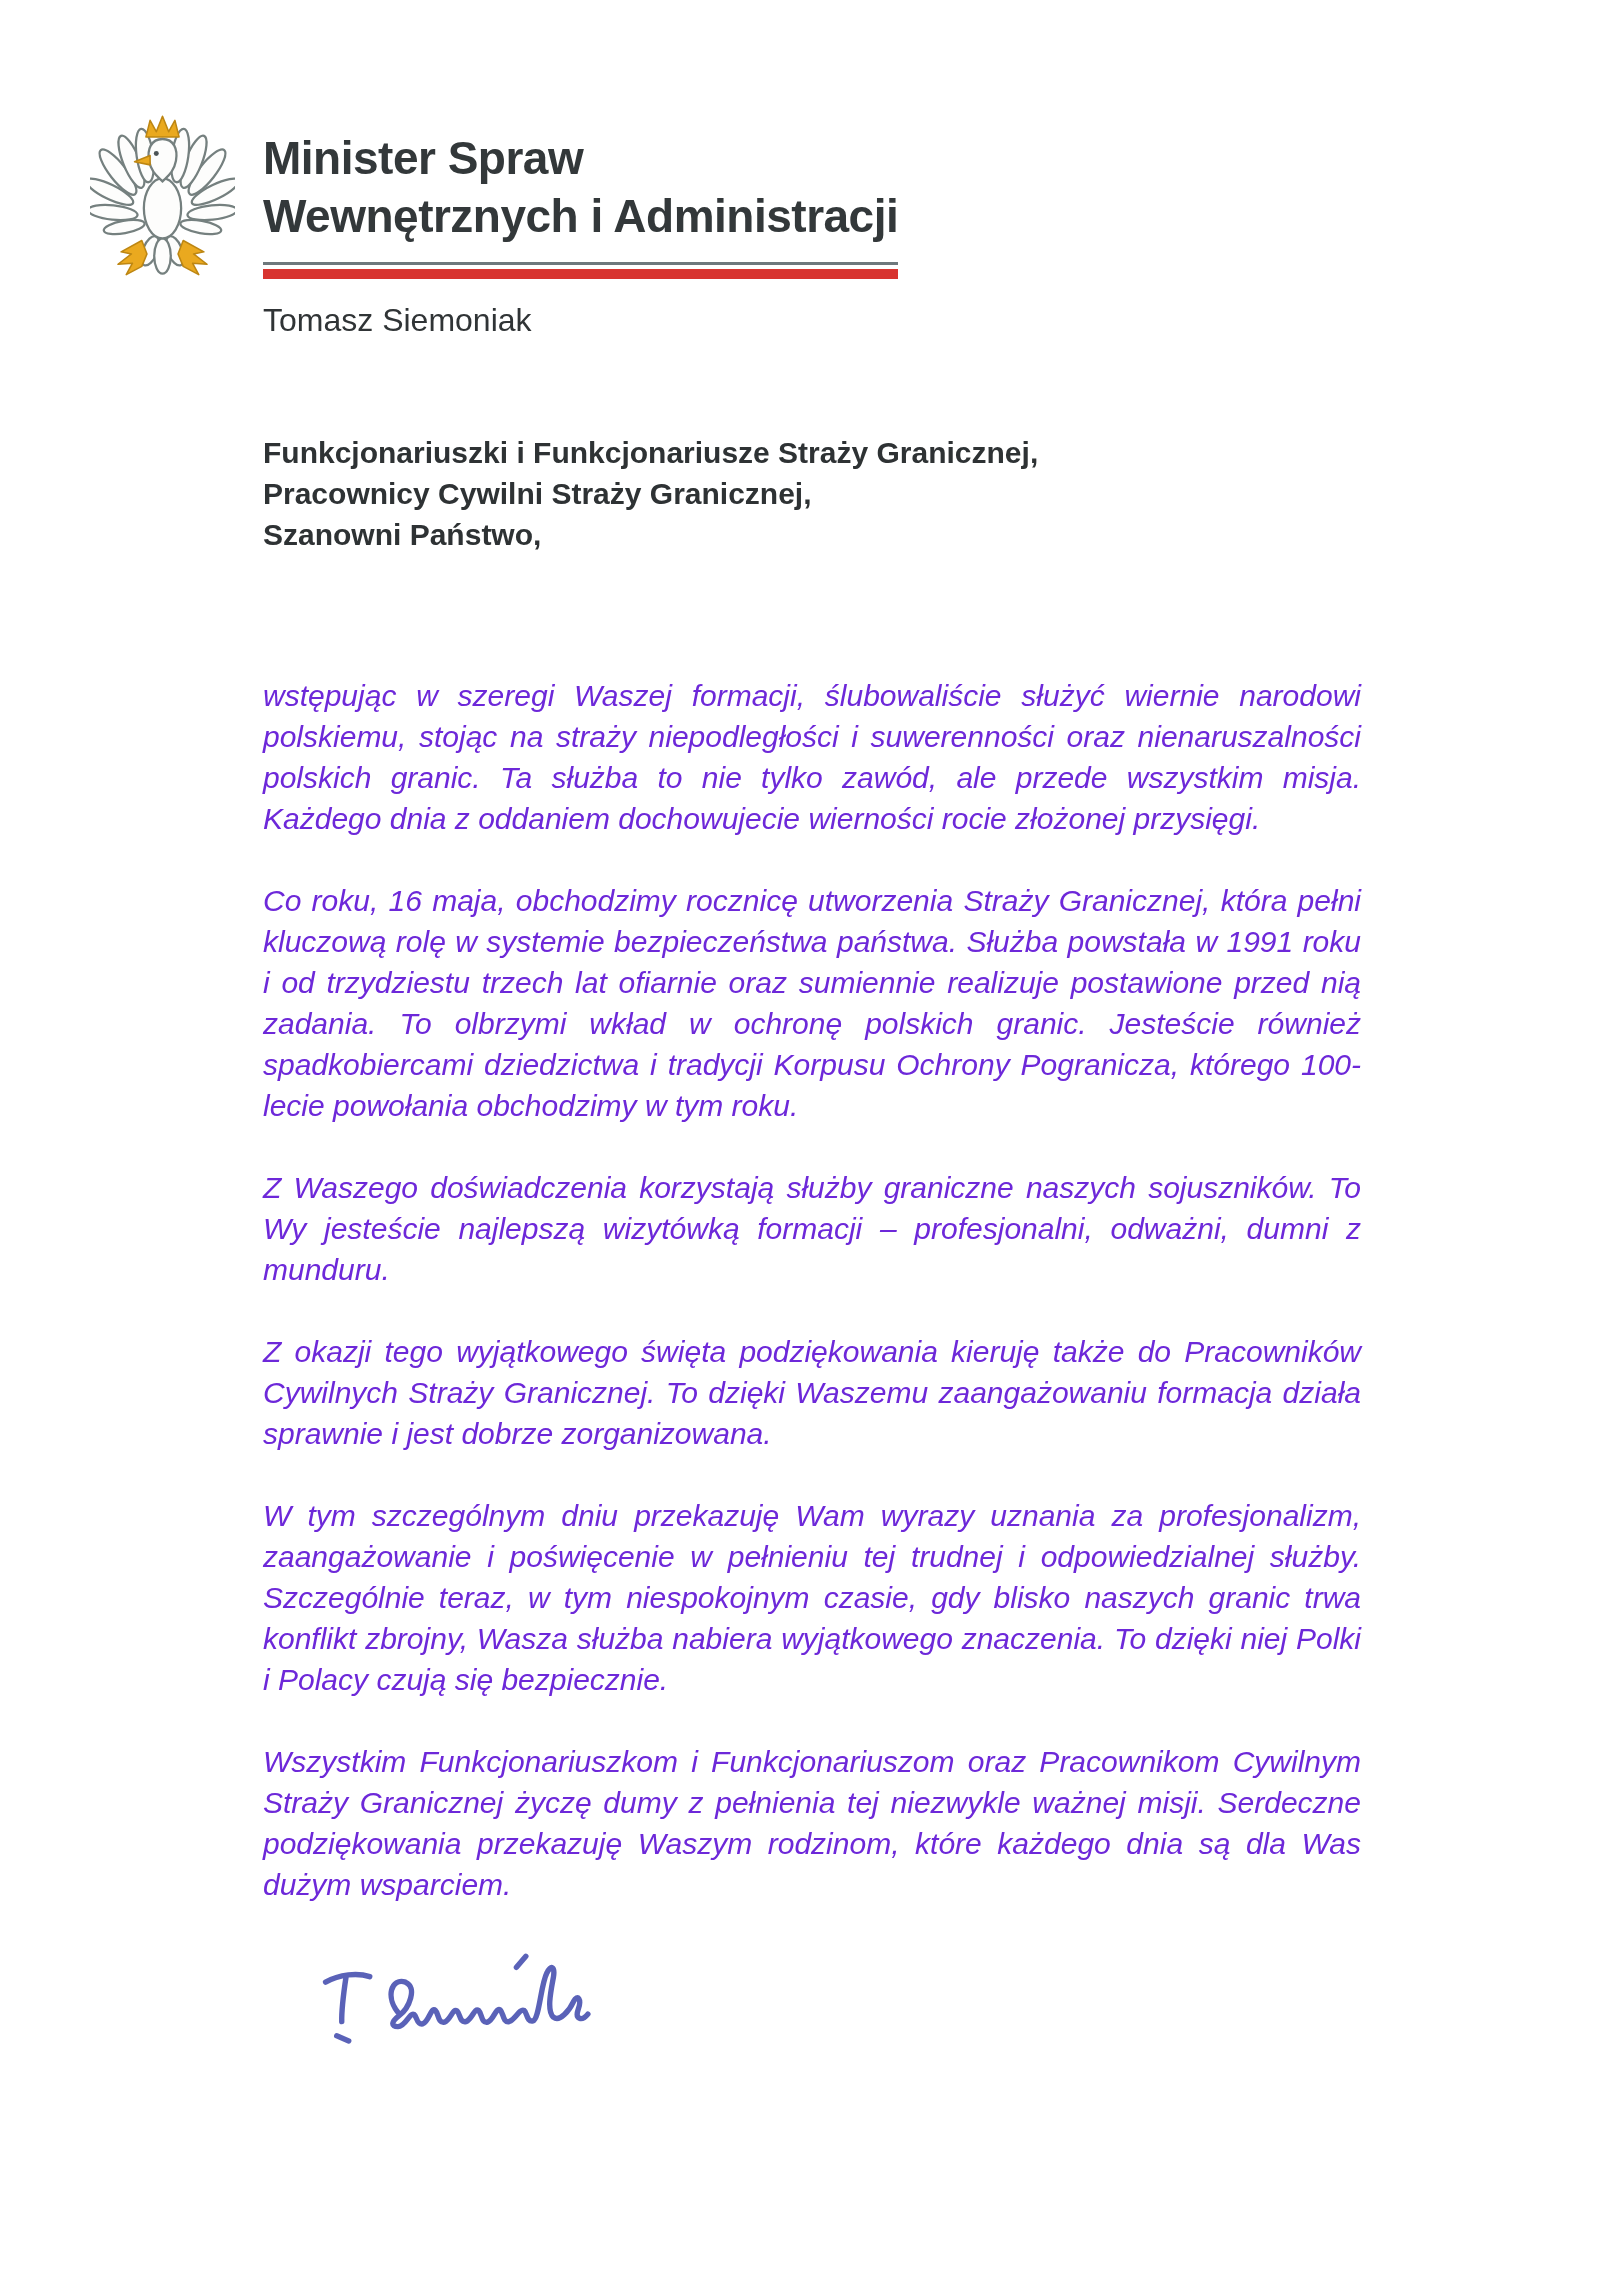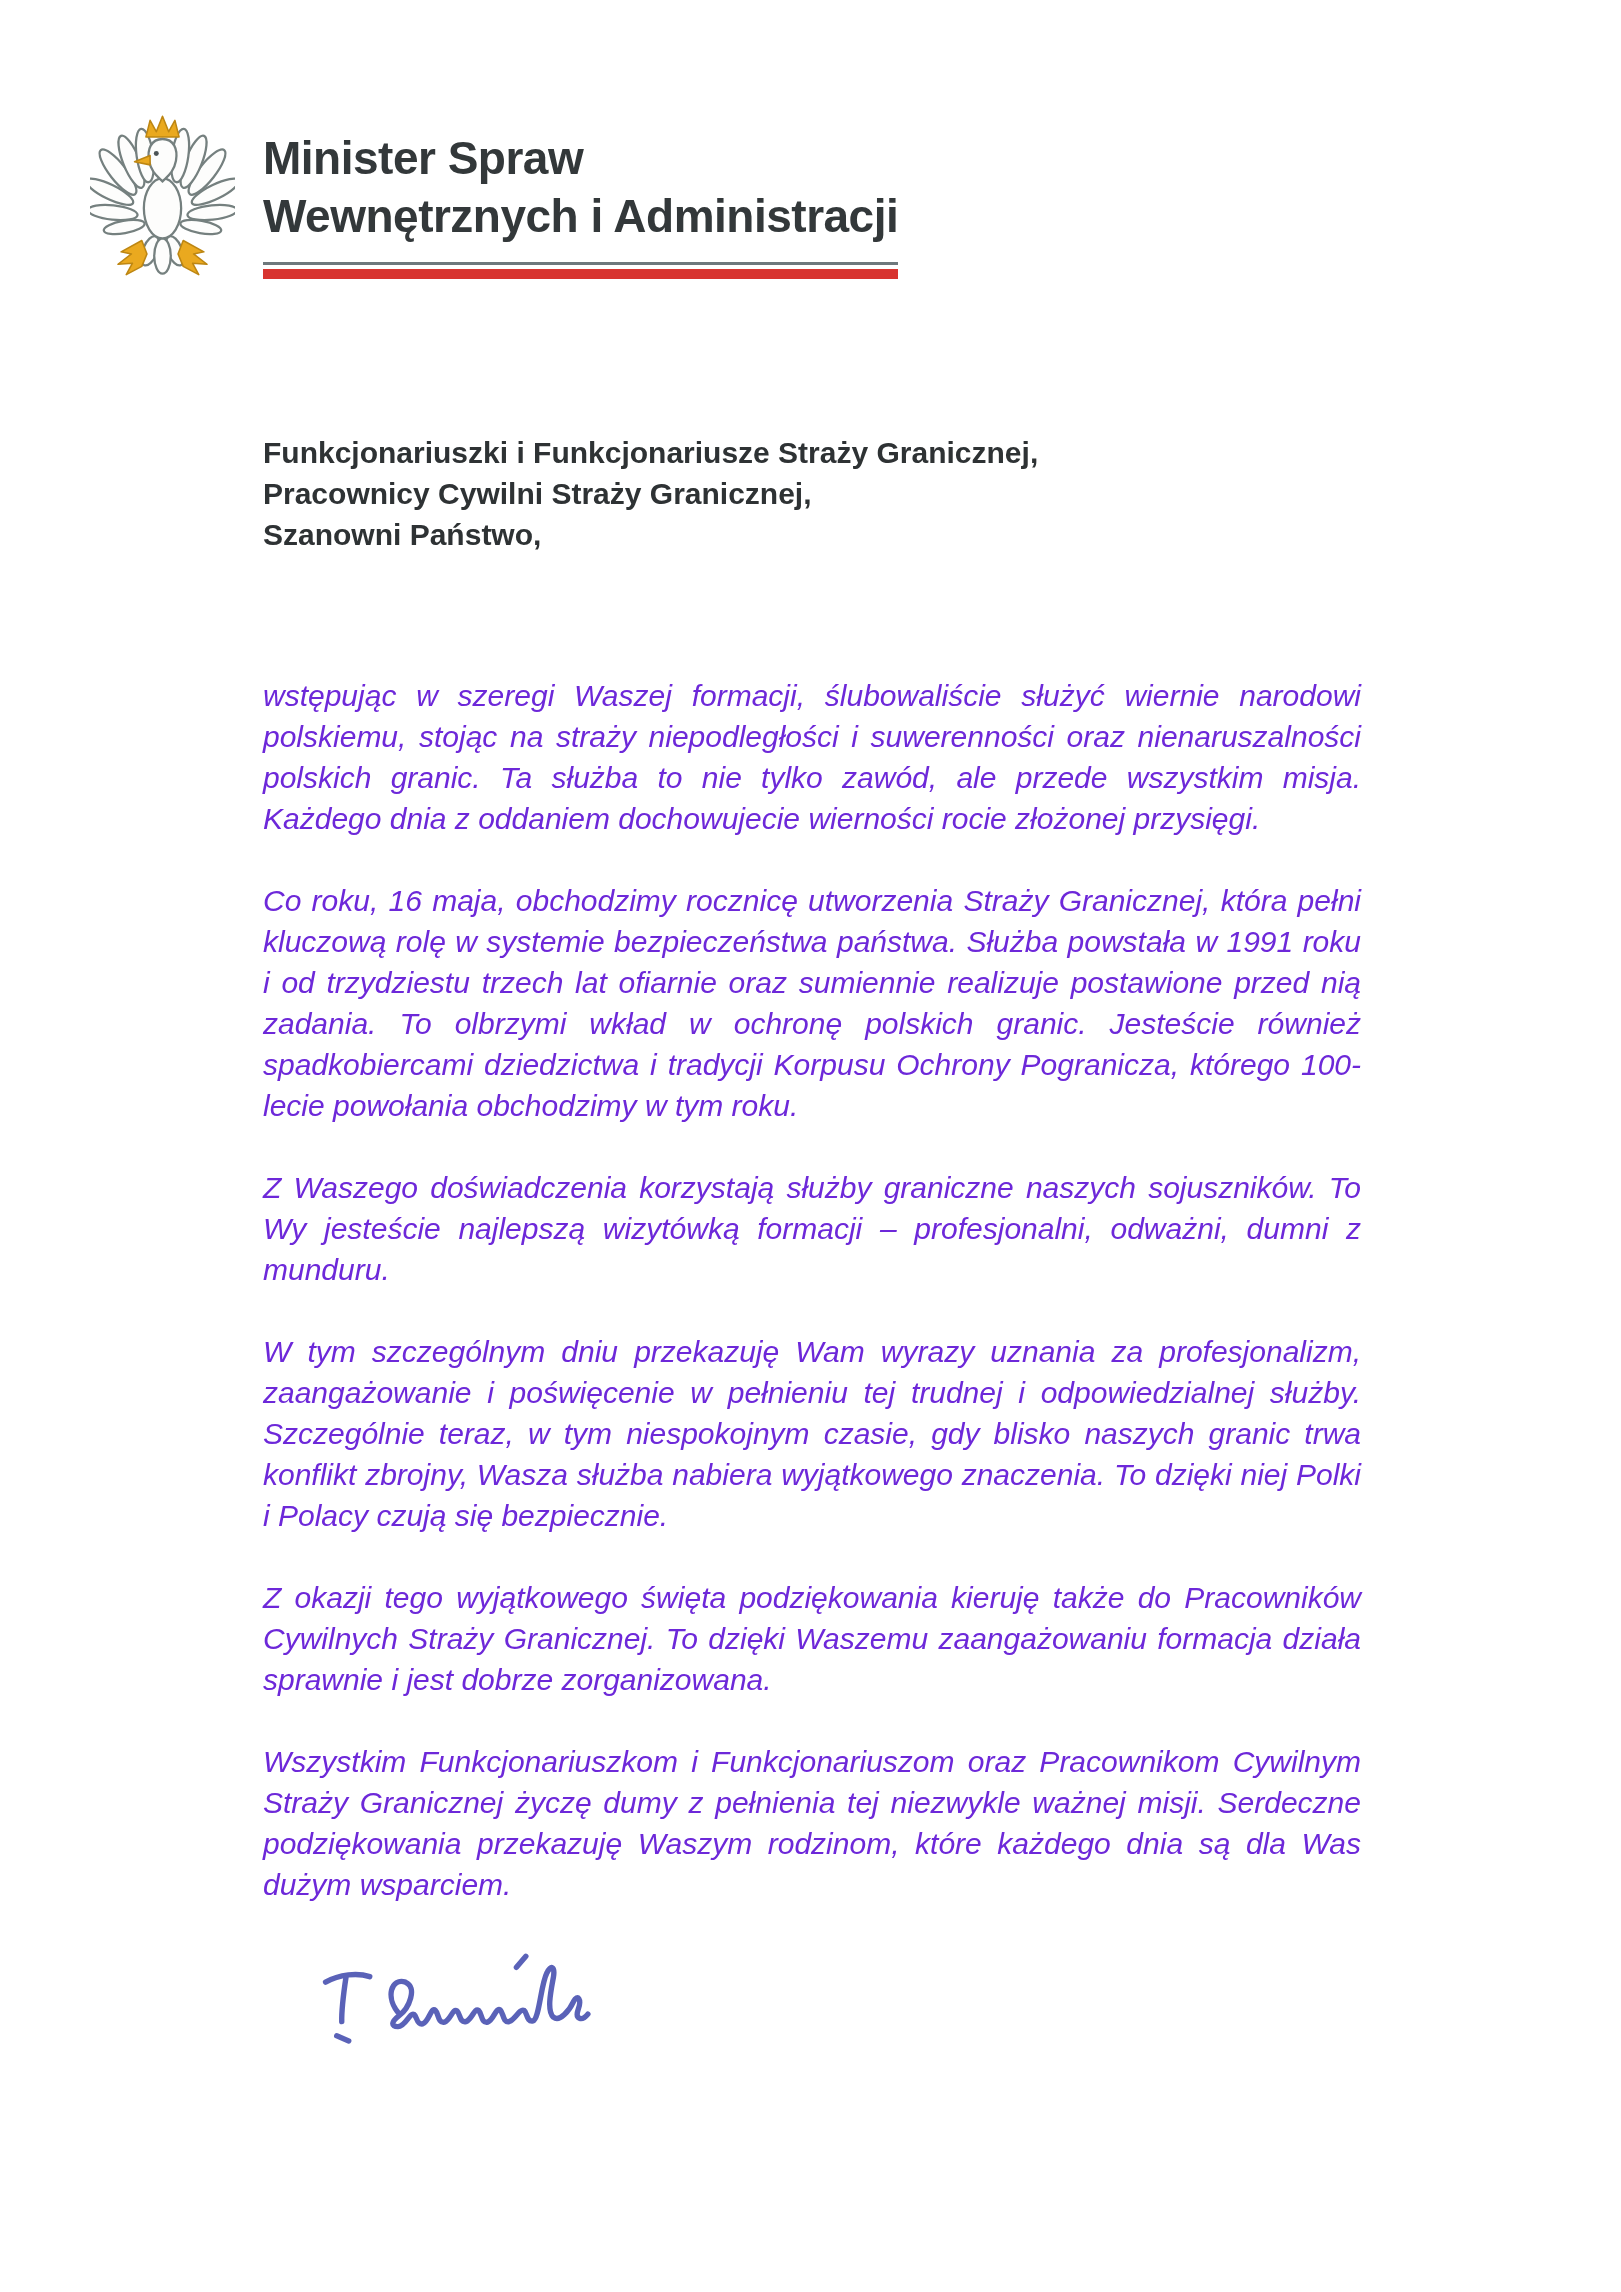--- a/index.html
+++ b/index.html
@@ -102,36 +102,37 @@
 
     <div class="head-right">
       <div class="ministry-title">
         <div>Minister Spraw</div>
         <div>Wewnętrznych i Administracji</div>
       </div>
       <div class="rules">
         <div class="rule-gray"></div>
         <div class="rule-red"></div>
       </div>
+      <div class="minister-name">Tomasz Siemoniak</div>
     </div>
   </header>
 
   <main class="letter">
 
     <div class="salutation">
       <div>Funkcjonariuszki i Funkcjonariusze Straży Granicznej,</div>
       <div>Pracownicy Cywilni Straży Granicznej,</div>
       <div>Szanowni Państwo,</div>
     </div>
 
     <p>wstępując w szeregi Waszej formacji, ślubowaliście służyć wiernie narodowi polskiemu, stojąc na straży niepodległości i suwerenności oraz nienaruszalności polskich granic. Ta służba to nie tylko zawód, ale przede wszystkim misja. Każdego dnia z oddaniem dochowujecie wierności rocie złożonej przysięgi.</p>
     <p>Co roku, 16 maja, obchodzimy rocznicę utworzenia Straży Granicznej, która pełni kluczową rolę w systemie bezpieczeństwa państwa. Służba powstała w 1991 roku i od trzydziestu trzech lat ofiarnie oraz sumiennie realizuje postawione przed nią zadania. To olbrzymi wkład w ochronę polskich granic. Jesteście również spadkobiercami dziedzictwa i tradycji Korpusu Ochrony Pogranicza, którego 100-lecie powołania obchodzimy w tym roku.</p>
     <p>Z Waszego doświadczenia korzystają służby graniczne naszych sojuszników. To Wy jesteście najlepszą wizytówką formacji – profesjonalni, odważni, dumni z munduru.</p>
+    <p>Z okazji tego wyjątkowego święta podziękowania kieruję także do Pracowników Cywilnych Straży Granicznej. To dzięki Waszemu zaangażowaniu formacja działa sprawnie i jest dobrze zorganizowana.</p>
     <p>W tym szczególnym dniu przekazuję Wam wyrazy uznania za profesjonalizm, zaangażowanie i poświęcenie w pełnieniu tej trudnej i odpowiedzialnej służby. Szczególnie teraz, w tym niespokojnym czasie, gdy blisko naszych granic trwa konflikt zbrojny, Wasza służba nabiera wyjątkowego znaczenia. To dzięki niej Polki i Polacy czują się bezpiecznie.</p>
-    <p>Z okazji tego wyjątkowego święta podziękowania kieruję także do Pracowników Cywilnych Straży Granicznej. To dzięki Waszemu zaangażowaniu formacja działa sprawnie i jest dobrze zorganizowana.</p>
     <p>Wszystkim Funkcjonariuszkom i Funkcjonariuszom oraz Pracownikom Cywilnym Straży Granicznej życzę dumy z pełnienia tej niezwykle ważnej misji. Serdeczne podziękowania przekazuję Waszym rodzinom, które każdego dnia są dla Was dużym wsparciem.</p>
 
     <div class="signature">
       <svg viewBox="0 0 300 100" width="363" height="108" aria-hidden="true">
         <g fill="none" stroke="#4d55b2" stroke-width="5" stroke-linecap="round" stroke-linejoin="round" opacity="0.92">
 
           <path d="M20,30 C33,23 50,22 61,26"></path>
           <path d="M39,26 C36,43 34,57 34,67"></path>
           <path d="M29,80 L40,85"></path>
 

